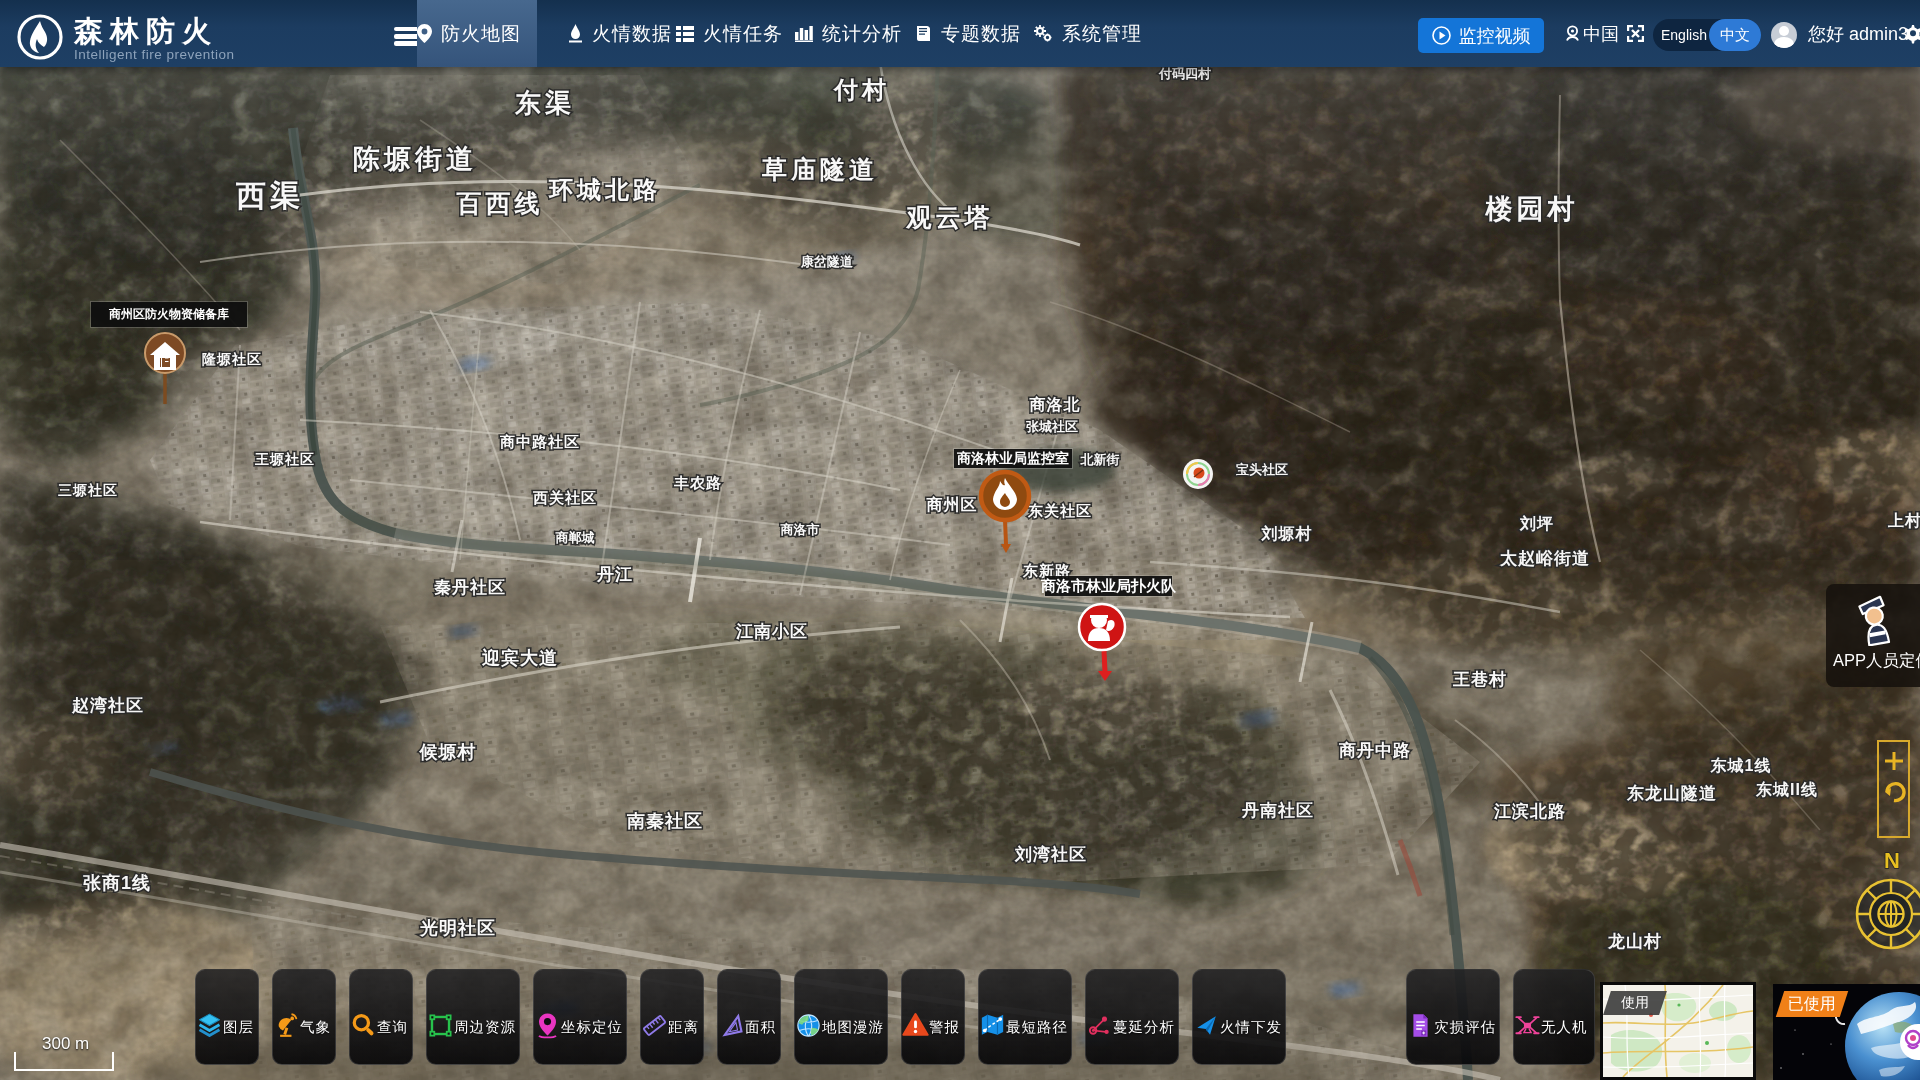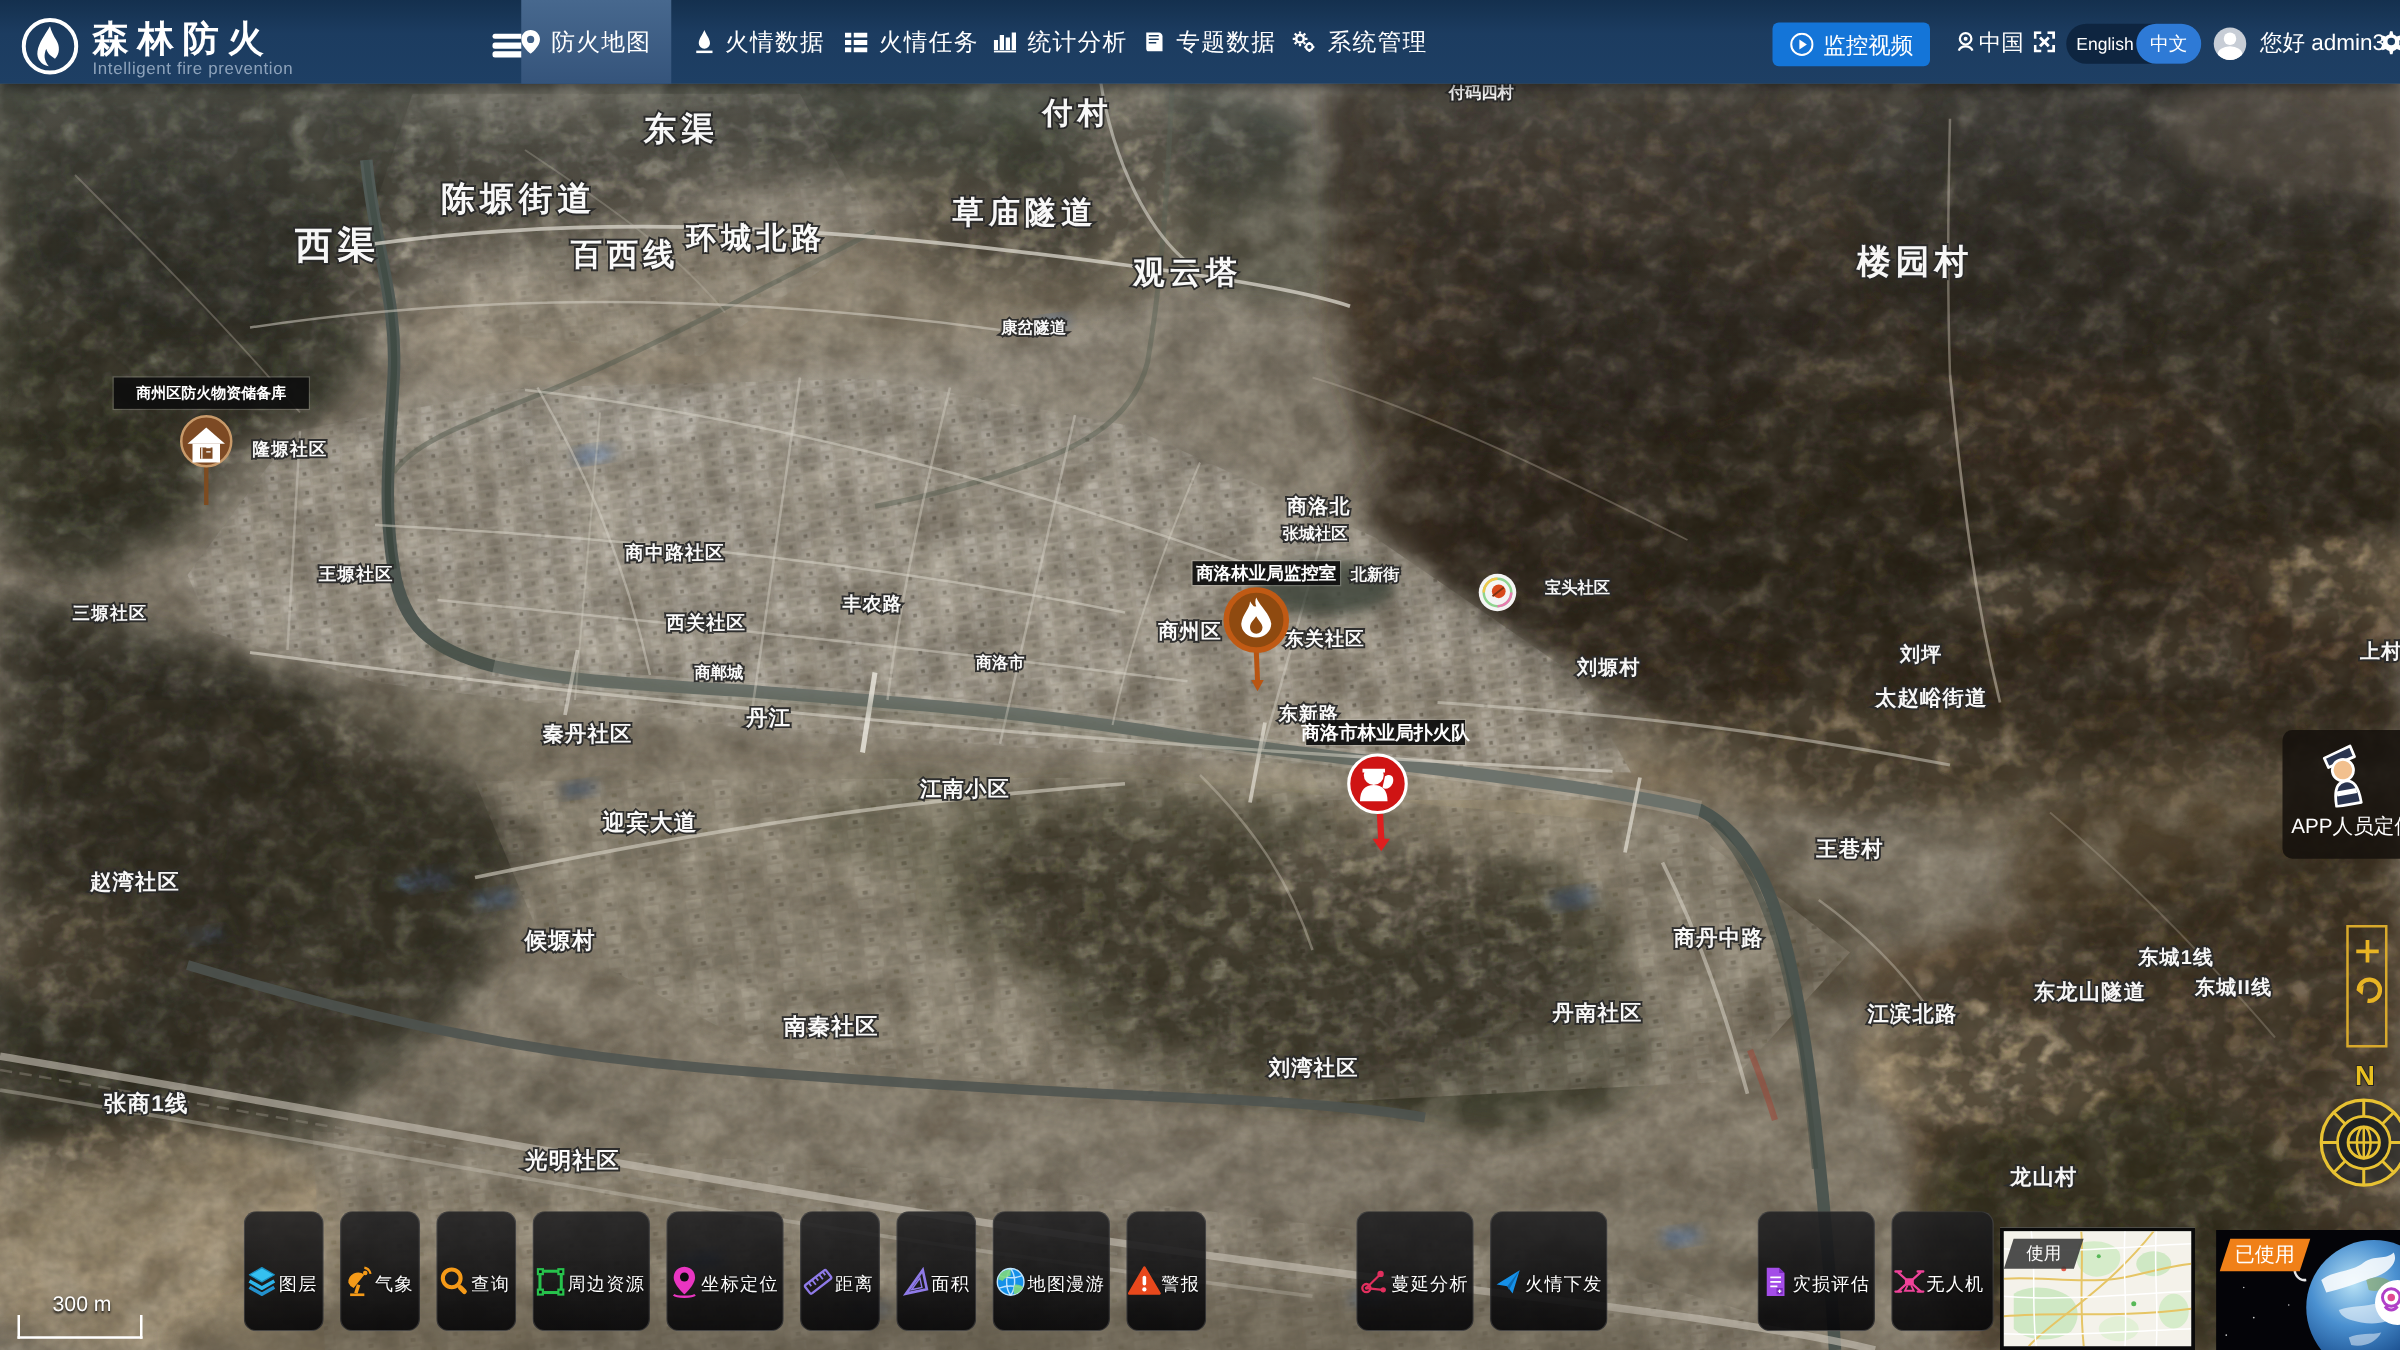--- a/index.html
+++ b/index.html
@@ -375,21 +375,21 @@
         <div></div>
         <div></div>
         <div></div>
       </div>
 <div class="tab" id="tab0">
         <svg width="15" height="19" viewBox="0 0 15 19">
           <path d="M7.5,0 C11.6,0 15,3.4 15,7.5 C15,13 7.5,19 7.5,19 C7.5,19 0,13 0,7.5 C0,3.4 3.4,0 7.5,0 Z M7.5,4.6 A2.9,2.9 0 1 0 7.5,10.4 A2.9,2.9 0 1 0 7.5,4.6 Z" fill="#fff"></path>
         </svg>
         <span class="nvtxt">防火地图</span>
       </div>
-<div class="tab" style="left:556px">
+<div class="tab" style="left:568px">
         <svg width="15" height="19" viewBox="0 0 15 19">
           <path d="M7.5,0 C9,4 12,7 12,10.5 A4.5,4.5 0 0 1 3,10.5 C3,7 6,4 7.5,0 Z" fill="#fff"></path>
           <rect x="1" y="16.5" width="13" height="2" fill="#fff"></rect>
         </svg>
         <span class="nvtxt">火情数据</span>
       </div>
 <div class="tab" style="left:676px">
         <svg width="18" height="16" viewBox="0 0 18 16">
           <rect x="0" y="0" width="5" height="4" fill="#fff"></rect>
           <rect x="7" y="0" width="11" height="4" fill="#fff"></rect>
@@ -585,20 +585,30 @@
       </svg>
       <div class="lb">地图漫游</div>
     </div>
 <div class="tool" style="left:901px;width:64px">
       <svg width="38" height="38" viewBox="0 0 38 38">
         <path d="M19,3 L36,32 L2,32 Z" fill="#e8481c" stroke="#e8481c" stroke-width="3" stroke-linejoin="round"></path>
         <rect x="17" y="12" width="4" height="11" rx="2" fill="#fff"></rect>
         <circle cx="19" cy="27.5" r="2.4" fill="#fff"></circle>
       </svg>
       <div class="lb">警报</div>
+    </div>
+<div class="tool" style="left:978px;width:94px">
+      <svg width="38" height="38" viewBox="0 0 38 38">
+        <path d="M4,8 L12,4 L26,8 L34,4 L34,28 L26,32 L12,28 L4,32 Z" fill="#1590e8"></path>
+        <path d="M12,4 L12,28 M26,8 L26,32" stroke="#0c6ab2" stroke-width="1.6"></path>
+        <path d="M8,26 C14,20 22,16 30,10" stroke="#fff" stroke-width="2.2" stroke-dasharray="4 3" fill="none"></path>
+        <circle cx="8" cy="26" r="2.6" fill="#fff"></circle>
+        <circle cx="30" cy="10" r="2.6" fill="#fff"></circle>
+      </svg>
+      <div class="lb">最短路径</div>
     </div>
 <div class="tool" style="left:1085px;width:94px">
       <svg width="38" height="38" viewBox="0 0 38 38">
         <g stroke="#e12f5e" stroke-width="2.4" fill="none">
           <path d="M10,26 L26,10 M10,26 L28,28"></path>
         </g>
         <circle cx="10" cy="26" r="4.6" fill="none" stroke="#e12f5e" stroke-width="2.6"></circle>
         <circle cx="26" cy="10" r="3.6" fill="#e12f5e"></circle>
         <circle cx="29" cy="28" r="3" fill="#e12f5e"></circle>
         <circle cx="10" cy="26" r="1.8" fill="#e12f5e"></circle>

